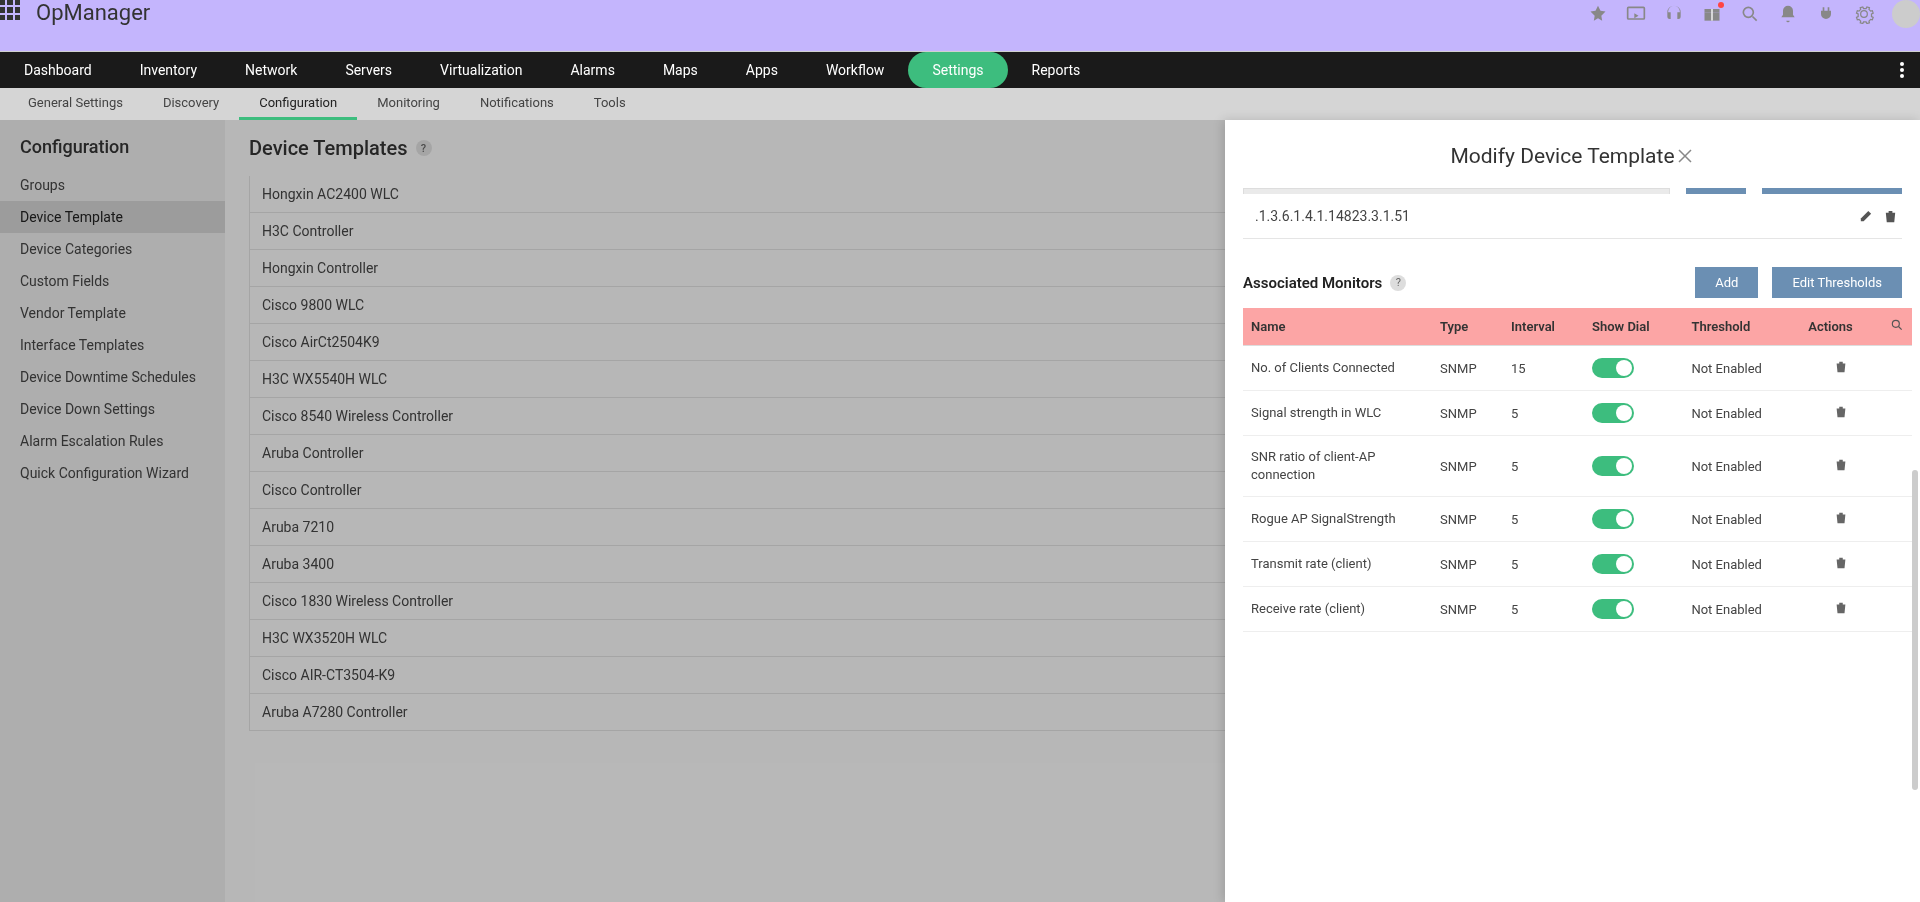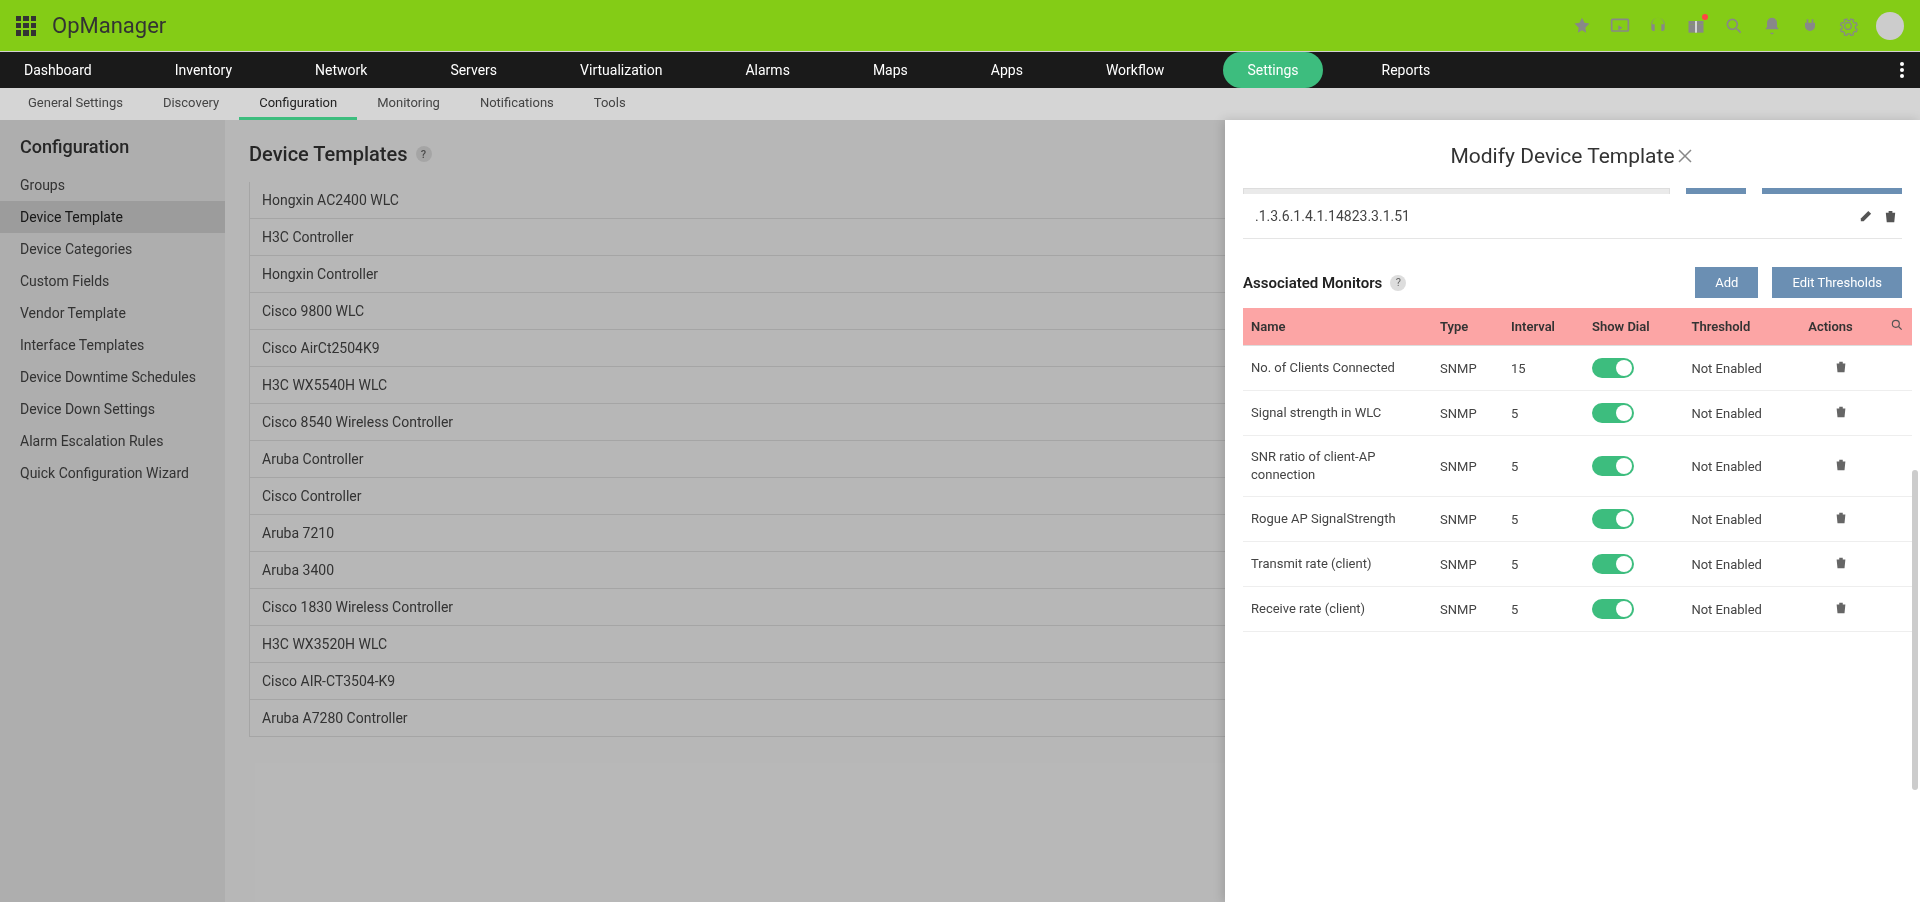--- a/index.html
+++ b/index.html
@@ -1,49 +1,49 @@
 <!DOCTYPE html>
 <html><head>
 <meta charset="utf-8">
 <style>
 * { margin: 0; padding: 0; box-sizing: border-box; font-family: -apple-system, BlinkMacSystemFont, "Segoe UI", Roboto, Helvetica, Arial, sans-serif; }
 body { background: #f5f5f5; overflow: hidden; }
 
 
-.header { height: 52px; background: #84cc16; display: flex; align-items: center; padding: 0 16px; border-bottom: 1px solid #d0d0d0; }
+.header { height: 52px; background: #c4b5fd; display: flex; align-items: flex-start; padding: 0 0; border-bottom: 1px solid #d0d0d0; }
 .apps-icon { width: 20px; height: 20px; margin-right: 16px; display: grid; grid-template-columns: repeat(3,1fr); grid-template-rows: repeat(3,1fr); gap: 2px; cursor: pointer; }
 .apps-icon span { background: #333; }
 .logo { font-size: 22px; color: #333; font-weight: 400; }
 .header-right { margin-left: auto; display: flex; align-items: center; gap: 18px; }
 .header-icon { width: 20px; height: 20px; fill: #888; cursor: pointer; position: relative; }
 .header-icon.gift::after { content: ''; position: absolute; top: -2px; right: -2px; width: 6px; height: 6px; background: #ff4444; border-radius: 50%; }
 .avatar { width: 28px; height: 28px; background: #ccc; border-radius: 50%; }
 
 
-.main-nav { height: 36px; background: #1a1a1a; display: flex; align-items: stretch; gap: 35px; }
+.main-nav { height: 36px; background: #1a1a1a; display: flex; align-items: stretch; }
 .main-nav-item { color: #fff; padding: 0 24px; display: flex; align-items: center; font-size: 14px; cursor: pointer; }
 .main-nav-item.active { background: #3dbd7e; border-radius: 18px; }
 .main-nav-more { margin-left: auto; padding: 0 16px; display: flex; align-items: center; color: #fff; cursor: pointer; }
 
 
 .sub-nav { height: 32px; background: #d5d5d5; display: flex; align-items: stretch; padding: 0 8px; }
 .sub-nav-item { padding: 0 20px; display: flex; align-items: center; font-size: 13px; color: #444; cursor: pointer; border-bottom: 3px solid transparent; }
 .sub-nav-item.active { border-bottom-color: #3dbd7e; color: #222; }
 
 
 .content { display: flex; height: calc(100vh - 120px); position: relative; }
 
 
 .sidebar { width: 225px; background: #e8e8e8; padding: 16px 0; }
 .sidebar-title { font-size: 18px; color: #333; padding: 0 20px 12px; font-weight: 500; }
 .sidebar-item { padding: 8px 20px; font-size: 14px; color: #444; cursor: pointer; }
 .sidebar-item.active { background: #d0d0d0; color: #222; }
 
 
-.main-panel { flex: 1; padding: 22px 24px; overflow: hidden; }
+.main-panel { flex: 1; padding: 16px 24px; overflow: hidden; }
 .panel-title { font-size: 20px; color: #333; margin-bottom: 16px; font-weight: 500; display: flex; align-items: center; gap: 8px; }
 .help-icon { width: 16px; height: 16px; border-radius: 50%; background: #ddd; color: #666; font-size: 11px; display: inline-flex; align-items: center; justify-content: center; cursor: pointer; }
 .dev-table { width: 100%; border-collapse: collapse; }
 .dev-table tr { border-bottom: 1px solid #ddd; }
 .dev-table td { padding: 10px 12px; font-size: 14px; color: #444; }
 .dev-table td:first-child { border-left: 1px solid #ddd; }
 
 
 .overlay { position: absolute; inset: 0; background: rgba(0,0,0,0.25); }
 

